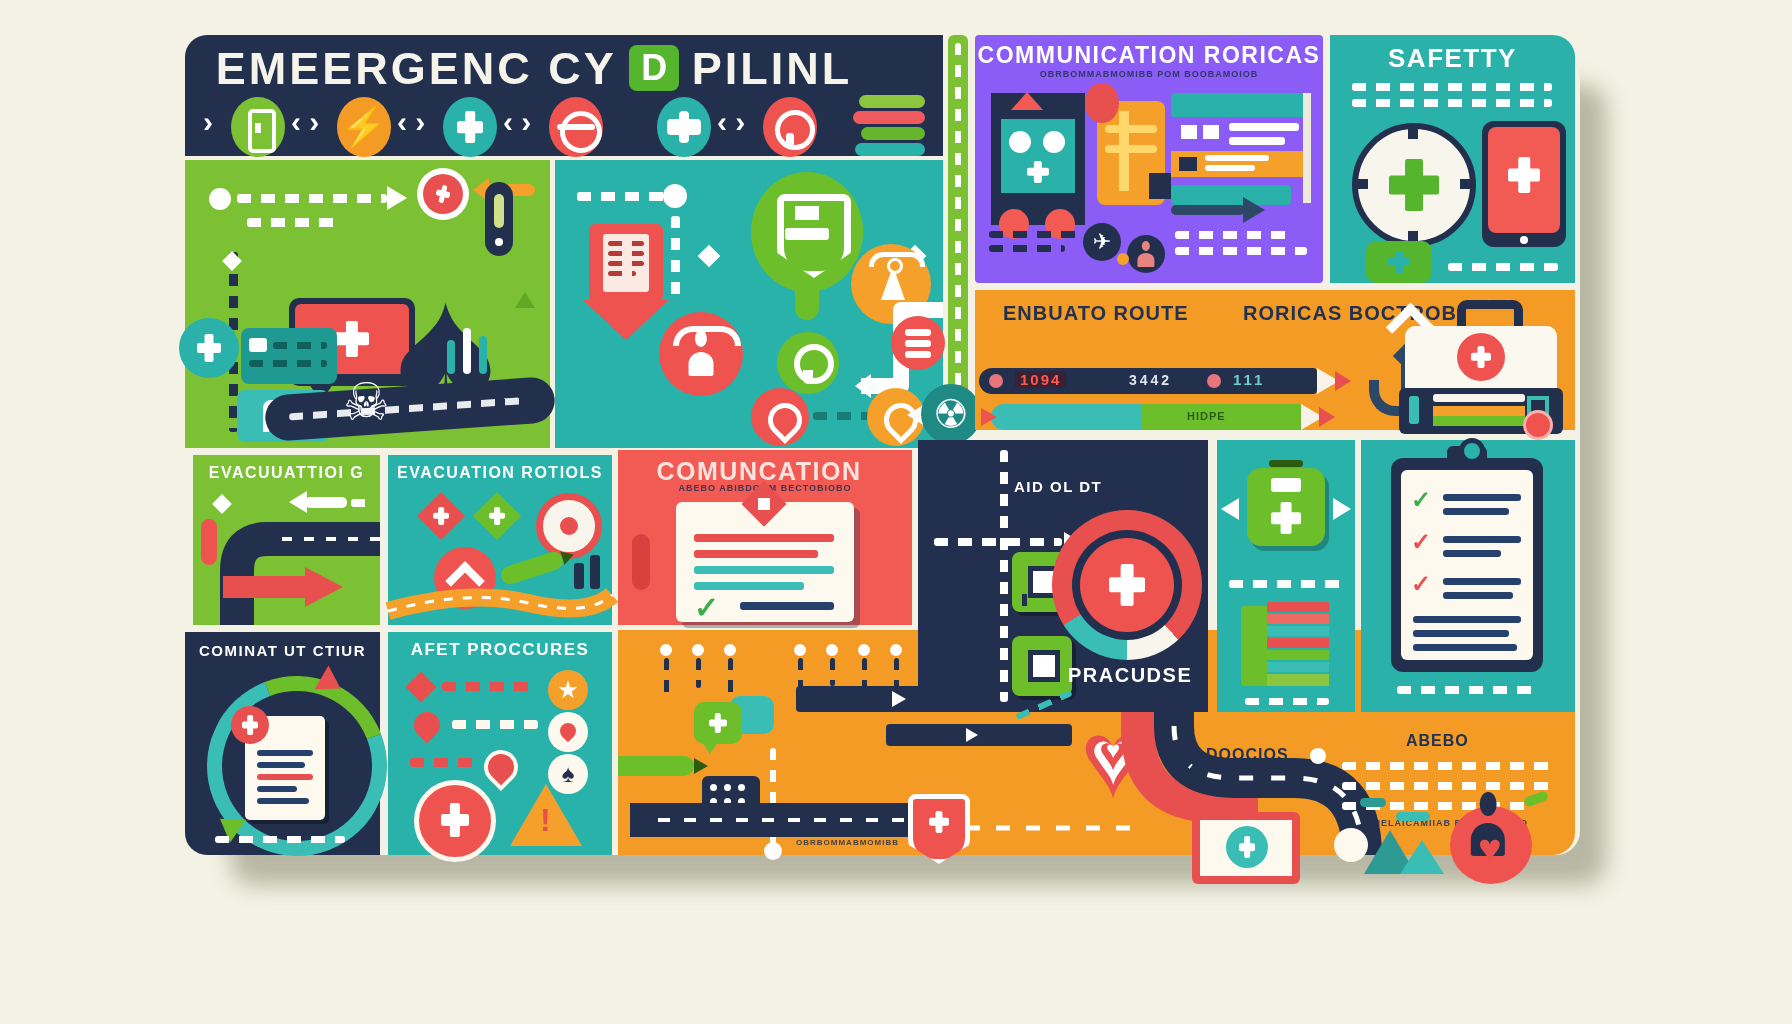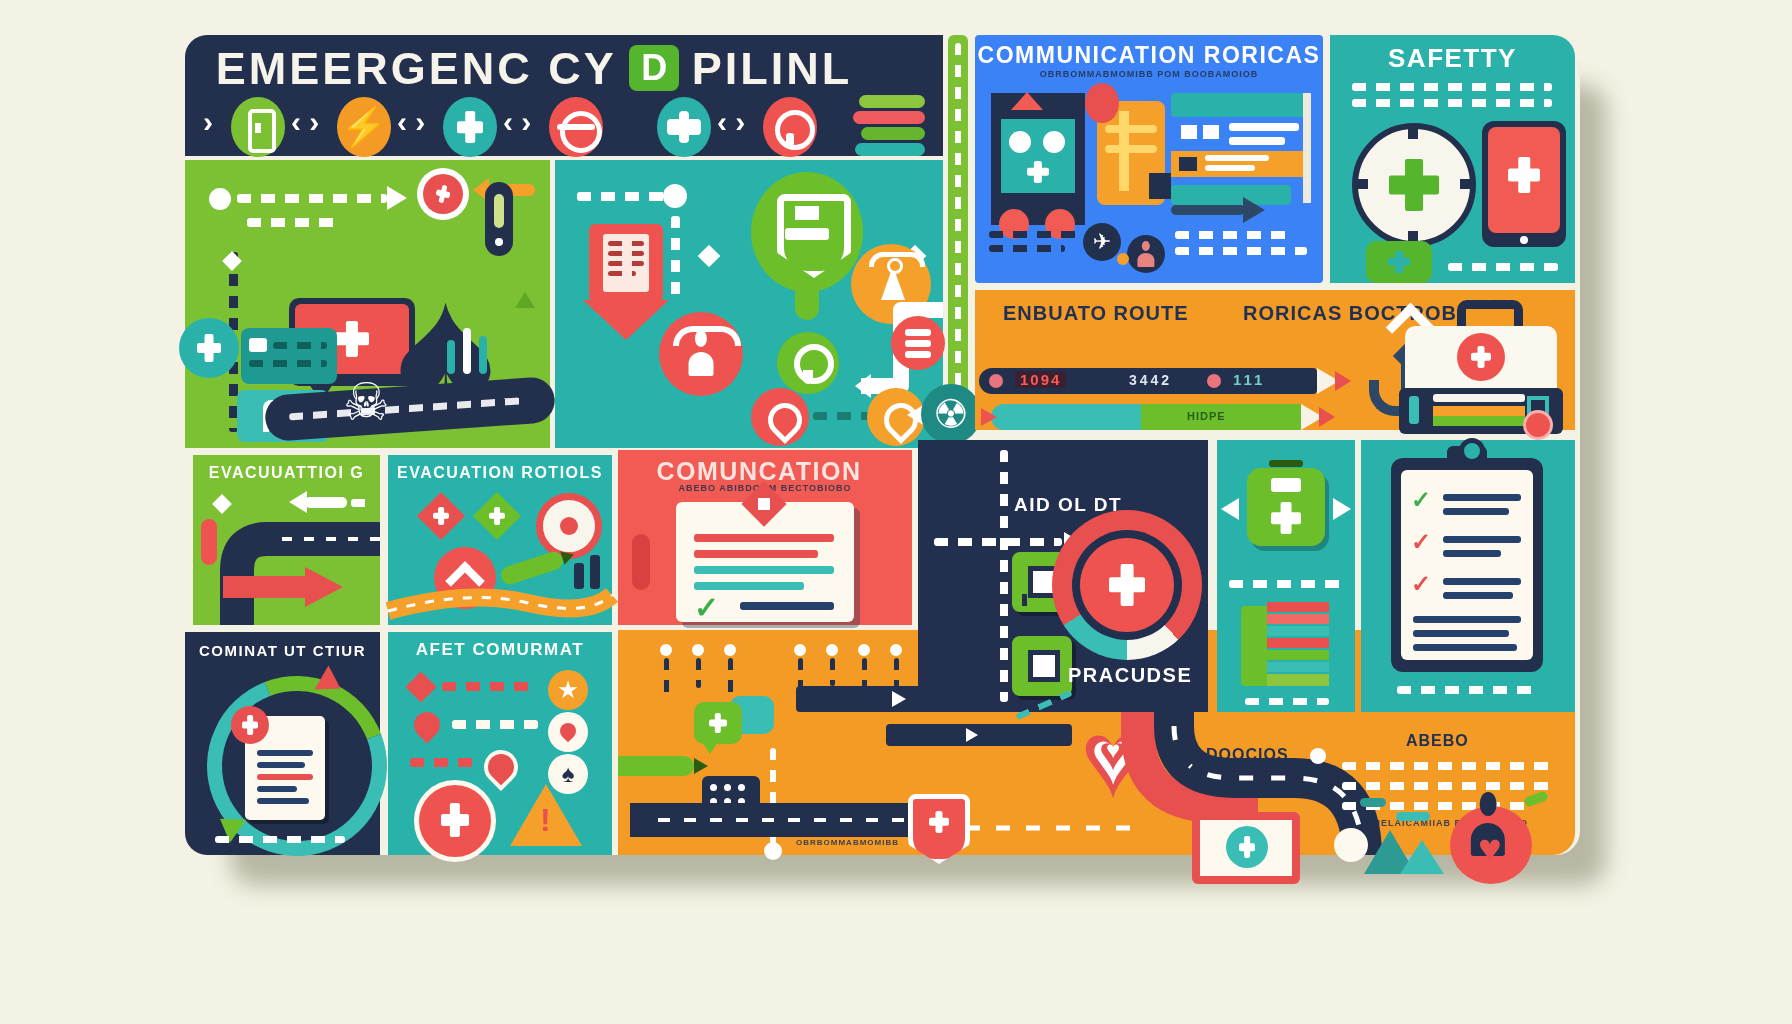--- a/index.html
+++ b/index.html
@@ -79,21 +79,21 @@
       <div class="p" style="left:0;top:18px;width:72px;height:13px;background:#ef5a5e;border-radius:7px"></div>
       <div class="p" style="left:8px;top:34px;width:64px;height:13px;background:#66b52f;border-radius:7px"></div>
       <div class="p" style="left:2px;top:50px;width:70px;height:13px;background:#2ab1a9;border-radius:7px"></div>
     </div>
   </div>
 
   <div class="p" style="left:948px;top:35px;width:20px;height:392px;background:#7cc133;border-radius:6px">
     <div class="dashV p" style="left:7px;top:8px;width:6px;height:376px;--c:#fff"></div>
   </div>
 
-  <div class="panel" style="left:975px;top:35px;width:348px;height:248px;background:#3b82f6;border-radius:4px">
+  <div class="panel" style="left:975px;top:35px;width:348px;height:248px;background:#8b5cf6;border-radius:4px">
     <div class="ttl" style="position:absolute;left:0;right:0;top:7px;font-size:23px">COMMUNICATION RORICAS</div>
     <div class="garble" style="position:absolute;left:0;right:0;top:34px;font-size:9px;text-align:center">OBRBOMMABMOMIBB POM BOOBAMOIOB</div>
 
     <div class="p" style="left:16px;top:58px;width:94px;height:132px;background:#22304e">
       <div class="p" style="left:0;top:-1px;width:0;height:0;border-left:16px solid transparent;border-right:16px solid transparent;border-top:18px solid #f15b54;transform:translateX(20px) rotate(180deg)"></div>
       <div class="p" style="left:10px;top:26px;width:74px;height:74px;background:#2ab1a9"></div>
       <div class="p circ" style="left:18px;top:38px;width:22px;height:22px;background:#fff"></div>
       <div class="p circ" style="left:52px;top:38px;width:22px;height:22px;background:#fff"></div>
       <div class="cross p" style="left:34px;top:66px;width:26px;height:26px;--c:#fff"></div>
       <div class="p circ" style="left:8px;bottom:-14px;width:30px;height:30px;background:#f15b54"></div>
@@ -372,21 +372,21 @@
       <div class="p" style="left:18px;top:80px;width:110px;height:8px;background:#39bdb4;border-radius:3px"></div>
       <span style="position:absolute;left:18px;top:88px;font-size:30px;font-weight:bold;color:#3cae49">✓</span>
       <div class="p" style="left:64px;top:100px;width:94px;height:8px;background:#26416b;border-radius:3px"></div>
     </div>
   </div>
 
   <div class="panel" style="left:918px;top:440px;width:290px;height:272px;background:#232f4e;z-index:3">
     <div class="dashV p" style="left:82px;top:10px;width:8px;height:252px;--c:#fff"></div>
     <div class="dashH p" style="left:16px;top:98px;width:128px;height:8px;--c:#fff"></div>
     <div class="p" style="left:146px;top:92px;width:0;height:0;border-top:10px solid transparent;border-bottom:10px solid transparent;border-left:17px solid #fff"></div>
-    <div class="ttl" style="position:absolute;left:96px;top:54px;font-size:19px;text-align:left">AID OL DT</div>
+    <div class="ttl" style="position:absolute;left:96px;top:38px;font-size:15px;text-align:left">AID OL DT</div>
     <div class="p" style="left:94px;top:112px;width:60px;height:60px;background:#6cbf2a;border-radius:8px;box-shadow:4px 4px 0 rgba(0,0,0,.3)">
       <div class="p" style="left:16px;top:14px;width:22px;height:22px;border:5px solid #22304e;background:#fff"></div>
       <div class="p" style="left:44px;top:8px;width:7px;height:7px;background:#22304e"></div>
       <div class="p" style="left:10px;top:42px;width:5px;height:12px;background:#22304e"></div>
     </div>
     <div class="p" style="left:94px;top:196px;width:60px;height:60px;background:#6cbf2a;border-radius:8px;box-shadow:4px 4px 0 rgba(0,0,0,.3)">
       <div class="p" style="left:16px;top:14px;width:22px;height:22px;border:5px solid #22304e;background:#fff"></div>
     </div>
     <div class="p circ" style="left:134px;top:70px;width:150px;height:150px;background:conic-gradient(#e8504f 0 38%,#f7f5ec 38% 50%,#39bdb4 50% 66%,#e8504f 66% 100%)">
       <div class="p circ" style="left:20px;top:20px;width:110px;height:110px;background:#232f4e"></div>
@@ -454,21 +454,21 @@
       <div class="p" style="left:12px;top:34px;width:56px;height:6px;background:#26416b;border-radius:3px"></div>
       <div class="p" style="left:12px;top:46px;width:48px;height:6px;background:#26416b;border-radius:3px"></div>
       <div class="p" style="left:12px;top:58px;width:56px;height:6px;background:#e8504f;border-radius:3px"></div>
       <div class="p" style="left:12px;top:70px;width:40px;height:6px;background:#26416b;border-radius:3px"></div>
       <div class="p" style="left:12px;top:82px;width:52px;height:6px;background:#26416b;border-radius:3px"></div>
     </div>
     <div class="dashH p" style="left:30px;top:204px;width:130px;height:7px;--c:#fff"></div>
   </div>
 
   <div class="panel" style="left:388px;top:632px;width:224px;height:223px;background:#29b2aa">
-    <div class="ttl" style="position:absolute;left:0;right:0;top:8px;font-size:17px">AFET COMURMAT</div>
+    <div class="ttl" style="position:absolute;left:0;right:0;top:8px;font-size:17px">AFET PROCCURES</div>
     <div class="p diam" style="left:22px;top:44px;width:22px;height:22px;background:#e8504f"></div>
     <div class="dashH p" style="left:54px;top:50px;width:96px;height:9px;--c:#e8504f"></div>
     <div class="p circ" style="left:160px;top:38px;width:40px;height:40px;background:#f6a02c;text-align:center">
       <span style="color:#fff;font-size:24px;line-height:40px">★</span>
     </div>
     <div class="drop p" style="left:26px;top:80px;width:26px;height:26px;background:#e8504f"></div>
     <div class="dashH p" style="left:64px;top:88px;width:86px;height:9px;--c:#fdf9ef"></div>
     <div class="p circ" style="left:160px;top:80px;width:40px;height:40px;background:#fdf9ef">
       <div class="drop p" style="left:12px;top:11px;width:16px;height:16px;background:#e8504f"></div>
     </div>

